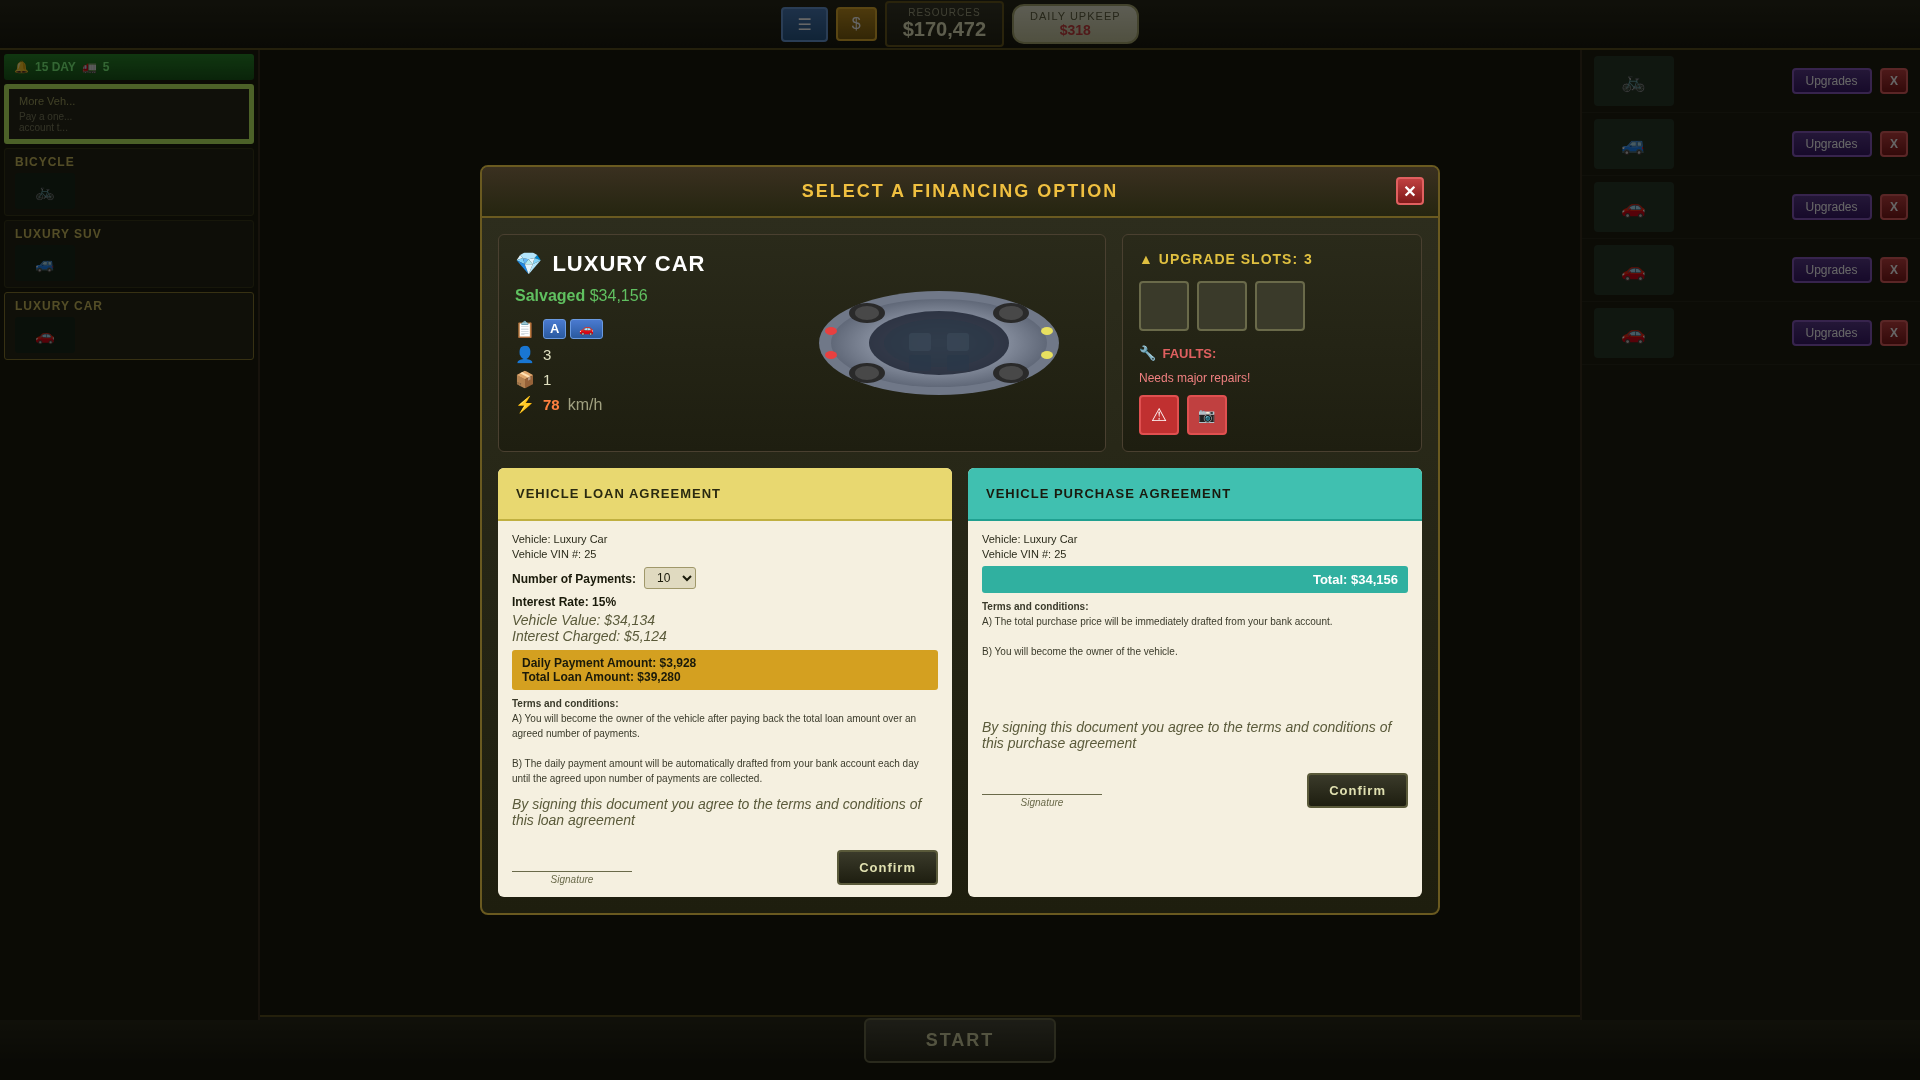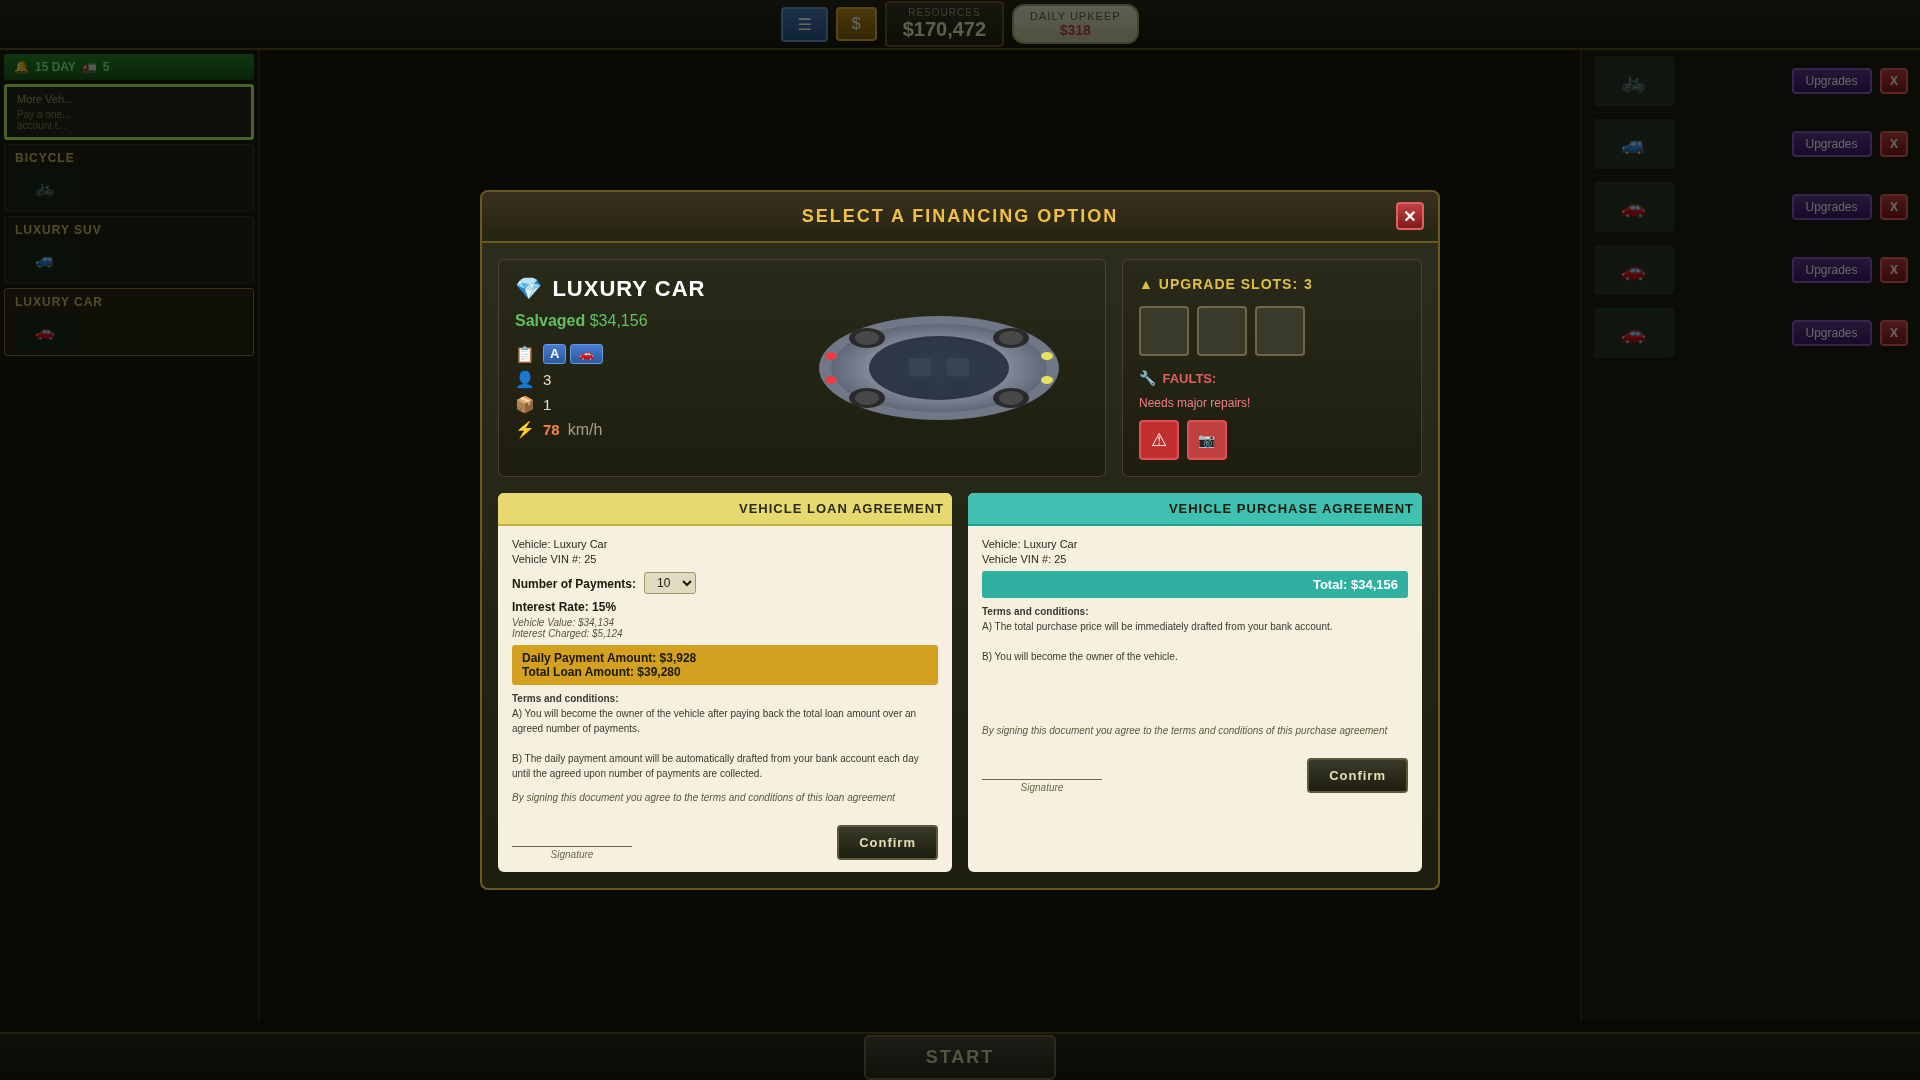--- a/index.html
+++ b/index.html
@@ -70,21 +70,21 @@
     }
     .upkeep-box .value {
       color: #c84040;
       font-size: 14px;
       font-weight: bold;
     }
 
     
     .bottom-bar {
       position: absolute;
-      bottom: 0;
+      bottom: 17px;
       left: 0;
       right: 0;
       height: 48px;
       background: linear-gradient(180deg, #2a2a1a 0%, #1a1a0e 100%);
       border-top: 2px solid #5a5020;
       display: flex;
       align-items: center;
       justify-content: center;
     }
     .start-btn {
@@ -180,21 +180,21 @@
       align-items: center;
       gap: 6px;
     }
     .more-veh {
       background: #2a2a1a;
       color: #a0a060;
       font-size: 11px;
       padding: 6px 10px;
       margin: 4px;
       border-radius: 3px;
-      border: 3px solid #bef264;
+      border: 5px solid #bef264;
     }
     .veh-list-item {
       padding: 6px 10px;
       margin: 4px;
       background: #252515;
       border-radius: 3px;
       border: 1px solid #3a3a1a;
     }
     .veh-list-item .name {
       color: #d0c060;
@@ -448,22 +448,22 @@
 
     .agreement-card {
       flex: 1;
       background: #f5f0e0;
       border-radius: 6px;
       padding: 0;
       overflow: hidden;
     }
     .agreement-header {
       background: #e8d870;
-      text-align: right;
-      padding: 8px;
+      text-align: left;
+      padding: 18px;
       font-size: 13px;
       font-weight: bold;
       color: #2a2a10;
       letter-spacing: 1px;
       border-bottom: 2px solid #c0b040;
     }
     .agreement-header.purchase {
       background: #40c0b0;
       color: #1a1a0e;
       border-bottom: 2px solid #20a090;
@@ -549,21 +549,21 @@
       border-radius: 4px;
       color: #e0e0b0;
       font-size: 13px;
       font-weight: bold;
       padding: 8px 20px;
       cursor: pointer;
       letter-spacing: 1px;
     }
 
     .italic-small {
-      font-size: 10px;
+      font-size: 14px;
       color: #5a5a3a;
       font-style: italic;
     }
   </style>
 </head>
 <body>
 
 <div class="top-bar">
   <button class="top-btn">
     <span>☰</span>

